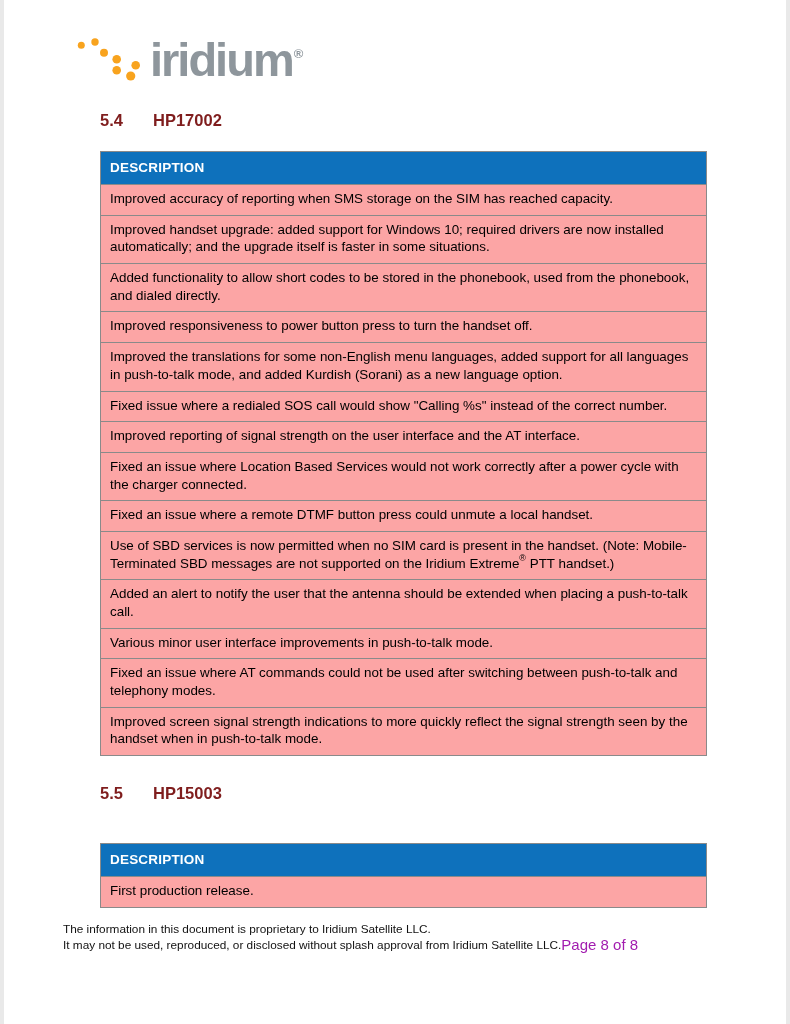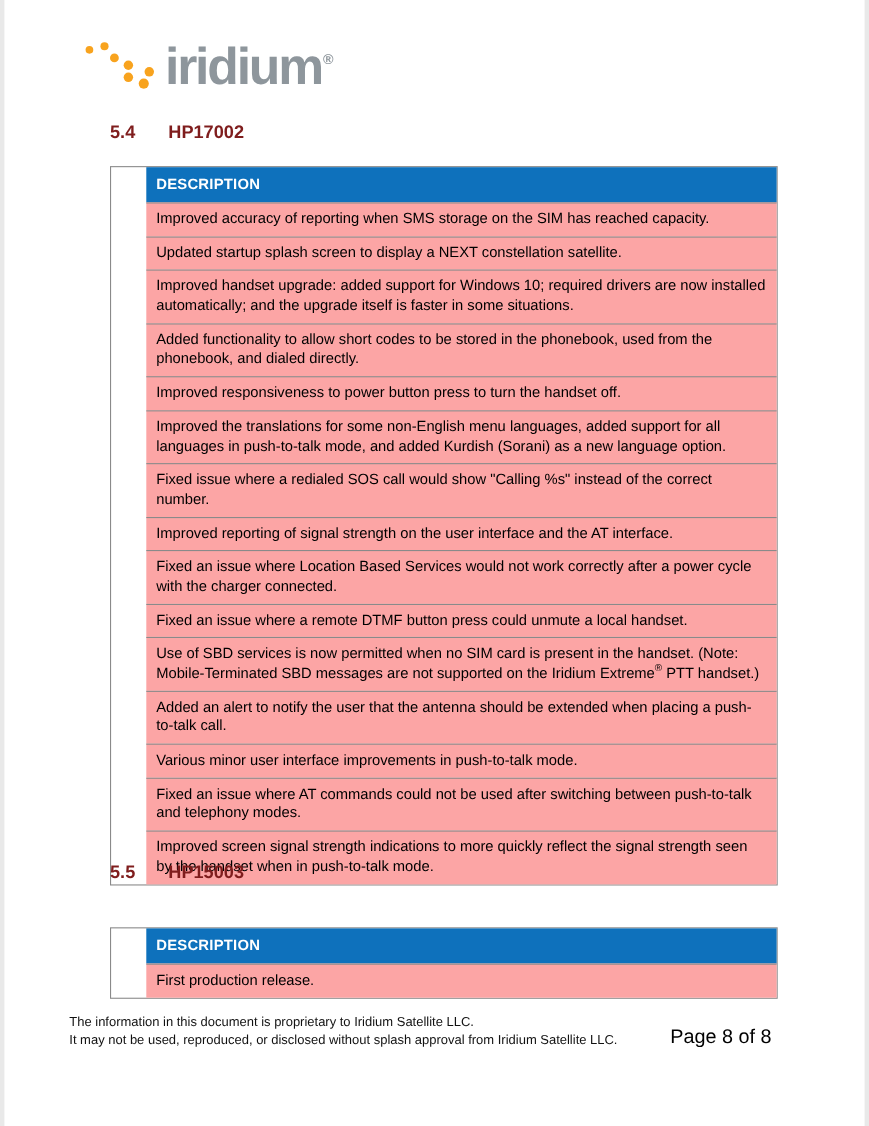--- a/index.html
+++ b/index.html
@@ -31,21 +31,20 @@
   
   .heading { position: absolute; left: 96px; font-size: 16.5px; font-weight: bold; color: #7f1d1d; }
   .heading .hnum { display: inline-block; width: 53px; }
   .h1 { top: 111px; }
   .h2 { top: 784px; }
 
   
   .rtable {
     position: absolute; left: 96px; width: 607px;
     border: 1px solid var(--border_gray, #8A8A8A);
-    padding-left: 32px;
   }
   .t1 { top: 151px; }
   .t2 { top: 843px; }
   .thead {
     background: var(--header_blue, #0E71BC);
     color: #ffffff; font-weight: bold; font-size: 13.5px;
     padding: 8px 9px 9px 9px; letter-spacing: 0.2px;
   }
   .trow {
     font-size: 13.4px; line-height: 1.32; color: #000;
@@ -54,21 +53,21 @@
     background: #fca5a5;
   }
   .trow sup { font-size: 9px; line-height: 0; position: relative; top: -1px; vertical-align: super; }
 
   
   .footer {
     position: absolute; left: 59px; top: 921px; width: 646px;
     display: flex; justify-content: flex-start; align-items: flex-end;
   }
   .footer-left { font-size: 11.8px; line-height: 1.36; color: #111; font-weight: 500; }
-  .page-number { font-size: 18px; color: #000000; white-space: nowrap; font-weight: 500; margin-left: 48px; }
+  .page-number { font-size: 15px; color: #a21caf; white-space: nowrap; font-weight: 500; }
 </style>
 </head>
 <body>
 
 <div class="page">
 
   <div class="logo">
     <svg class="logo-dots" width="70" height="52" viewBox="0 0 70 52">
       <circle cx="7.3" cy="10.3" r="3.5" fill="#F8A31E"></circle>
       <circle cx="21" cy="7" r="3.7" fill="#F8A31E"></circle>
@@ -82,21 +81,20 @@
   </div>
 
   <div class="heading h1">
     <span class="hnum">5.4</span><span class="htitle">HP17002</span>
   </div>
 
   <div class="rtable t1">
     <div class="thead">DESCRIPTION</div>
     <div class="tbody">
         <div class="trow">Improved accuracy of reporting when SMS storage on the SIM has reached capacity.</div>
-        <div class="trow">Updated startup splash screen to display a NEXT constellation satellite.</div>
         <div class="trow">Improved handset upgrade: added support for Windows 10; required drivers are now installed automatically; and the upgrade itself is faster in some situations.</div>
         <div class="trow">Added functionality to allow short codes to be stored in the phonebook, used from the phonebook, and dialed directly.</div>
         <div class="trow">Improved responsiveness to power button press to turn the handset off.</div>
         <div class="trow">Improved the translations for some non-English menu languages, added support for all languages in push-to-talk mode, and added Kurdish (Sorani) as a new language option.</div>
         <div class="trow">Fixed issue where a redialed SOS call would show "Calling %s" instead of the correct number.</div>
         <div class="trow">Improved reporting of signal strength on the user interface and the AT interface.</div>
         <div class="trow">Fixed an issue where Location Based Services would not work correctly after a power cycle with the charger connected.</div>
         <div class="trow">Fixed an issue where a remote DTMF button press could unmute a local handset.</div>
         <div class="trow">Use of SBD services is now permitted when no SIM card is present in the handset. (Note: Mobile-Terminated SBD messages are not supported on the Iridium Extreme<sup>®</sup> PTT handset.)</div>
         <div class="trow">Added an alert to notify the user that the antenna should be extended when placing a push-to-talk call.</div>

